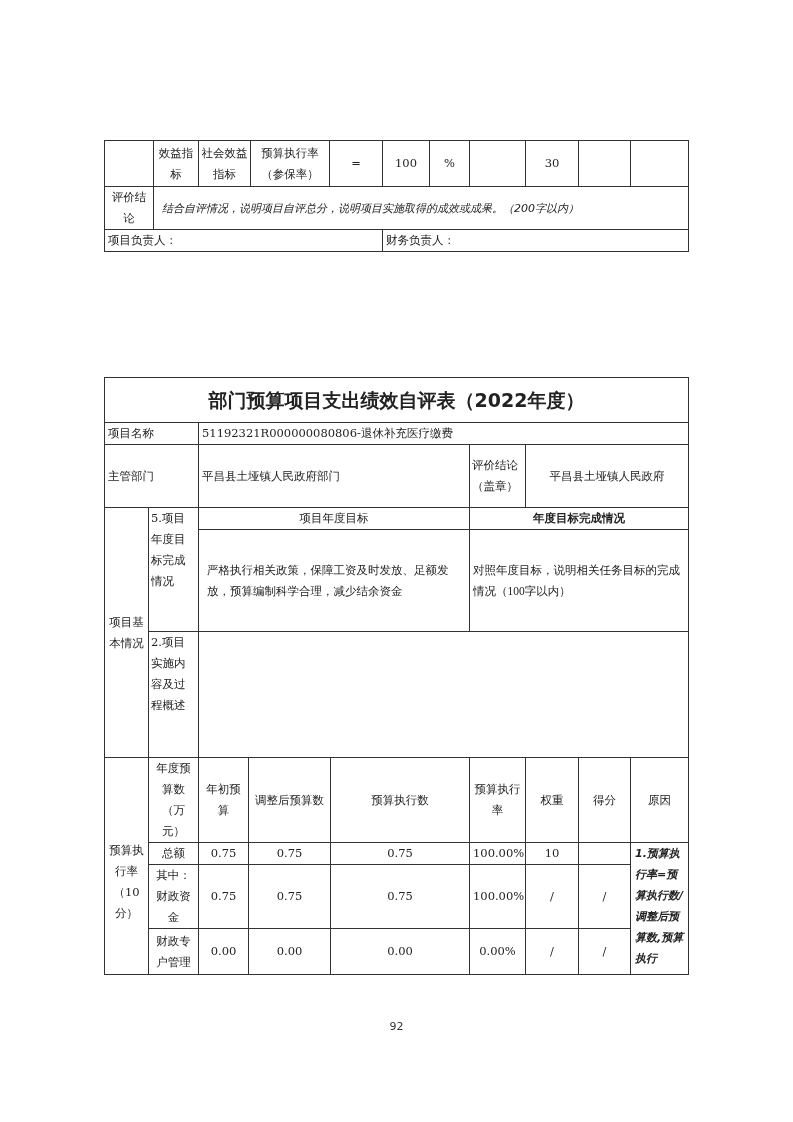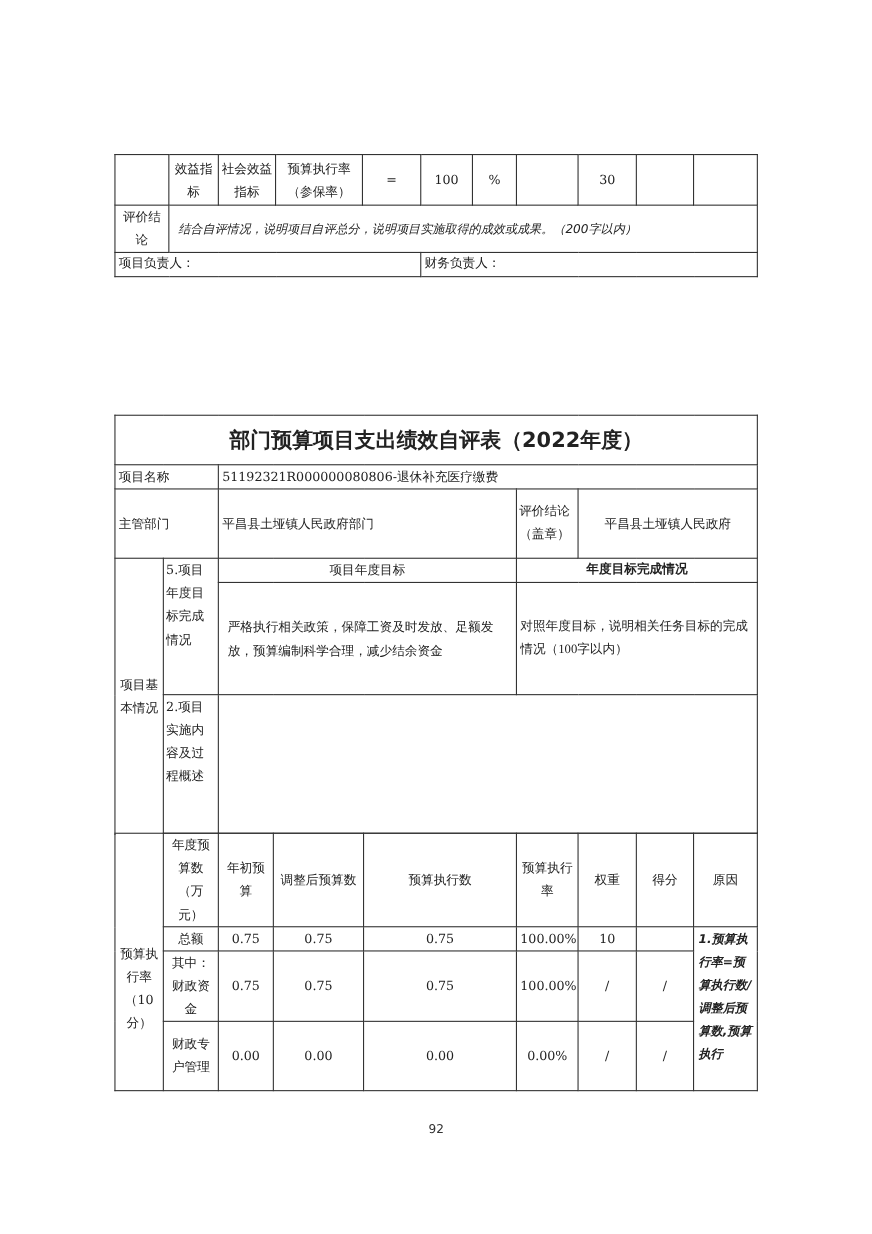--- a/index.html
+++ b/index.html
@@ -124,21 +124,21 @@
   </tr>
   <tr style="height:63px">
     <td class="c narrow">其中：财政资金</td>
     <td class="c">0.75</td>
     <td class="c">0.75</td>
     <td class="c">0.75</td>
     <td class="c">100.00%</td>
     <td class="c">/</td>
     <td class="c">/</td>
   </tr>
-  <tr style="height:63px">
+  <tr style="height:46px">
     <td class="c narrow">财政专户管理</td>
     <td class="c">0.00</td>
     <td class="c">0.00</td>
     <td class="c">0.00</td>
     <td class="c">0.00%</td>
     <td class="c">/</td>
     <td class="c">/</td>
   </tr>
 </tbody>
   </table>

